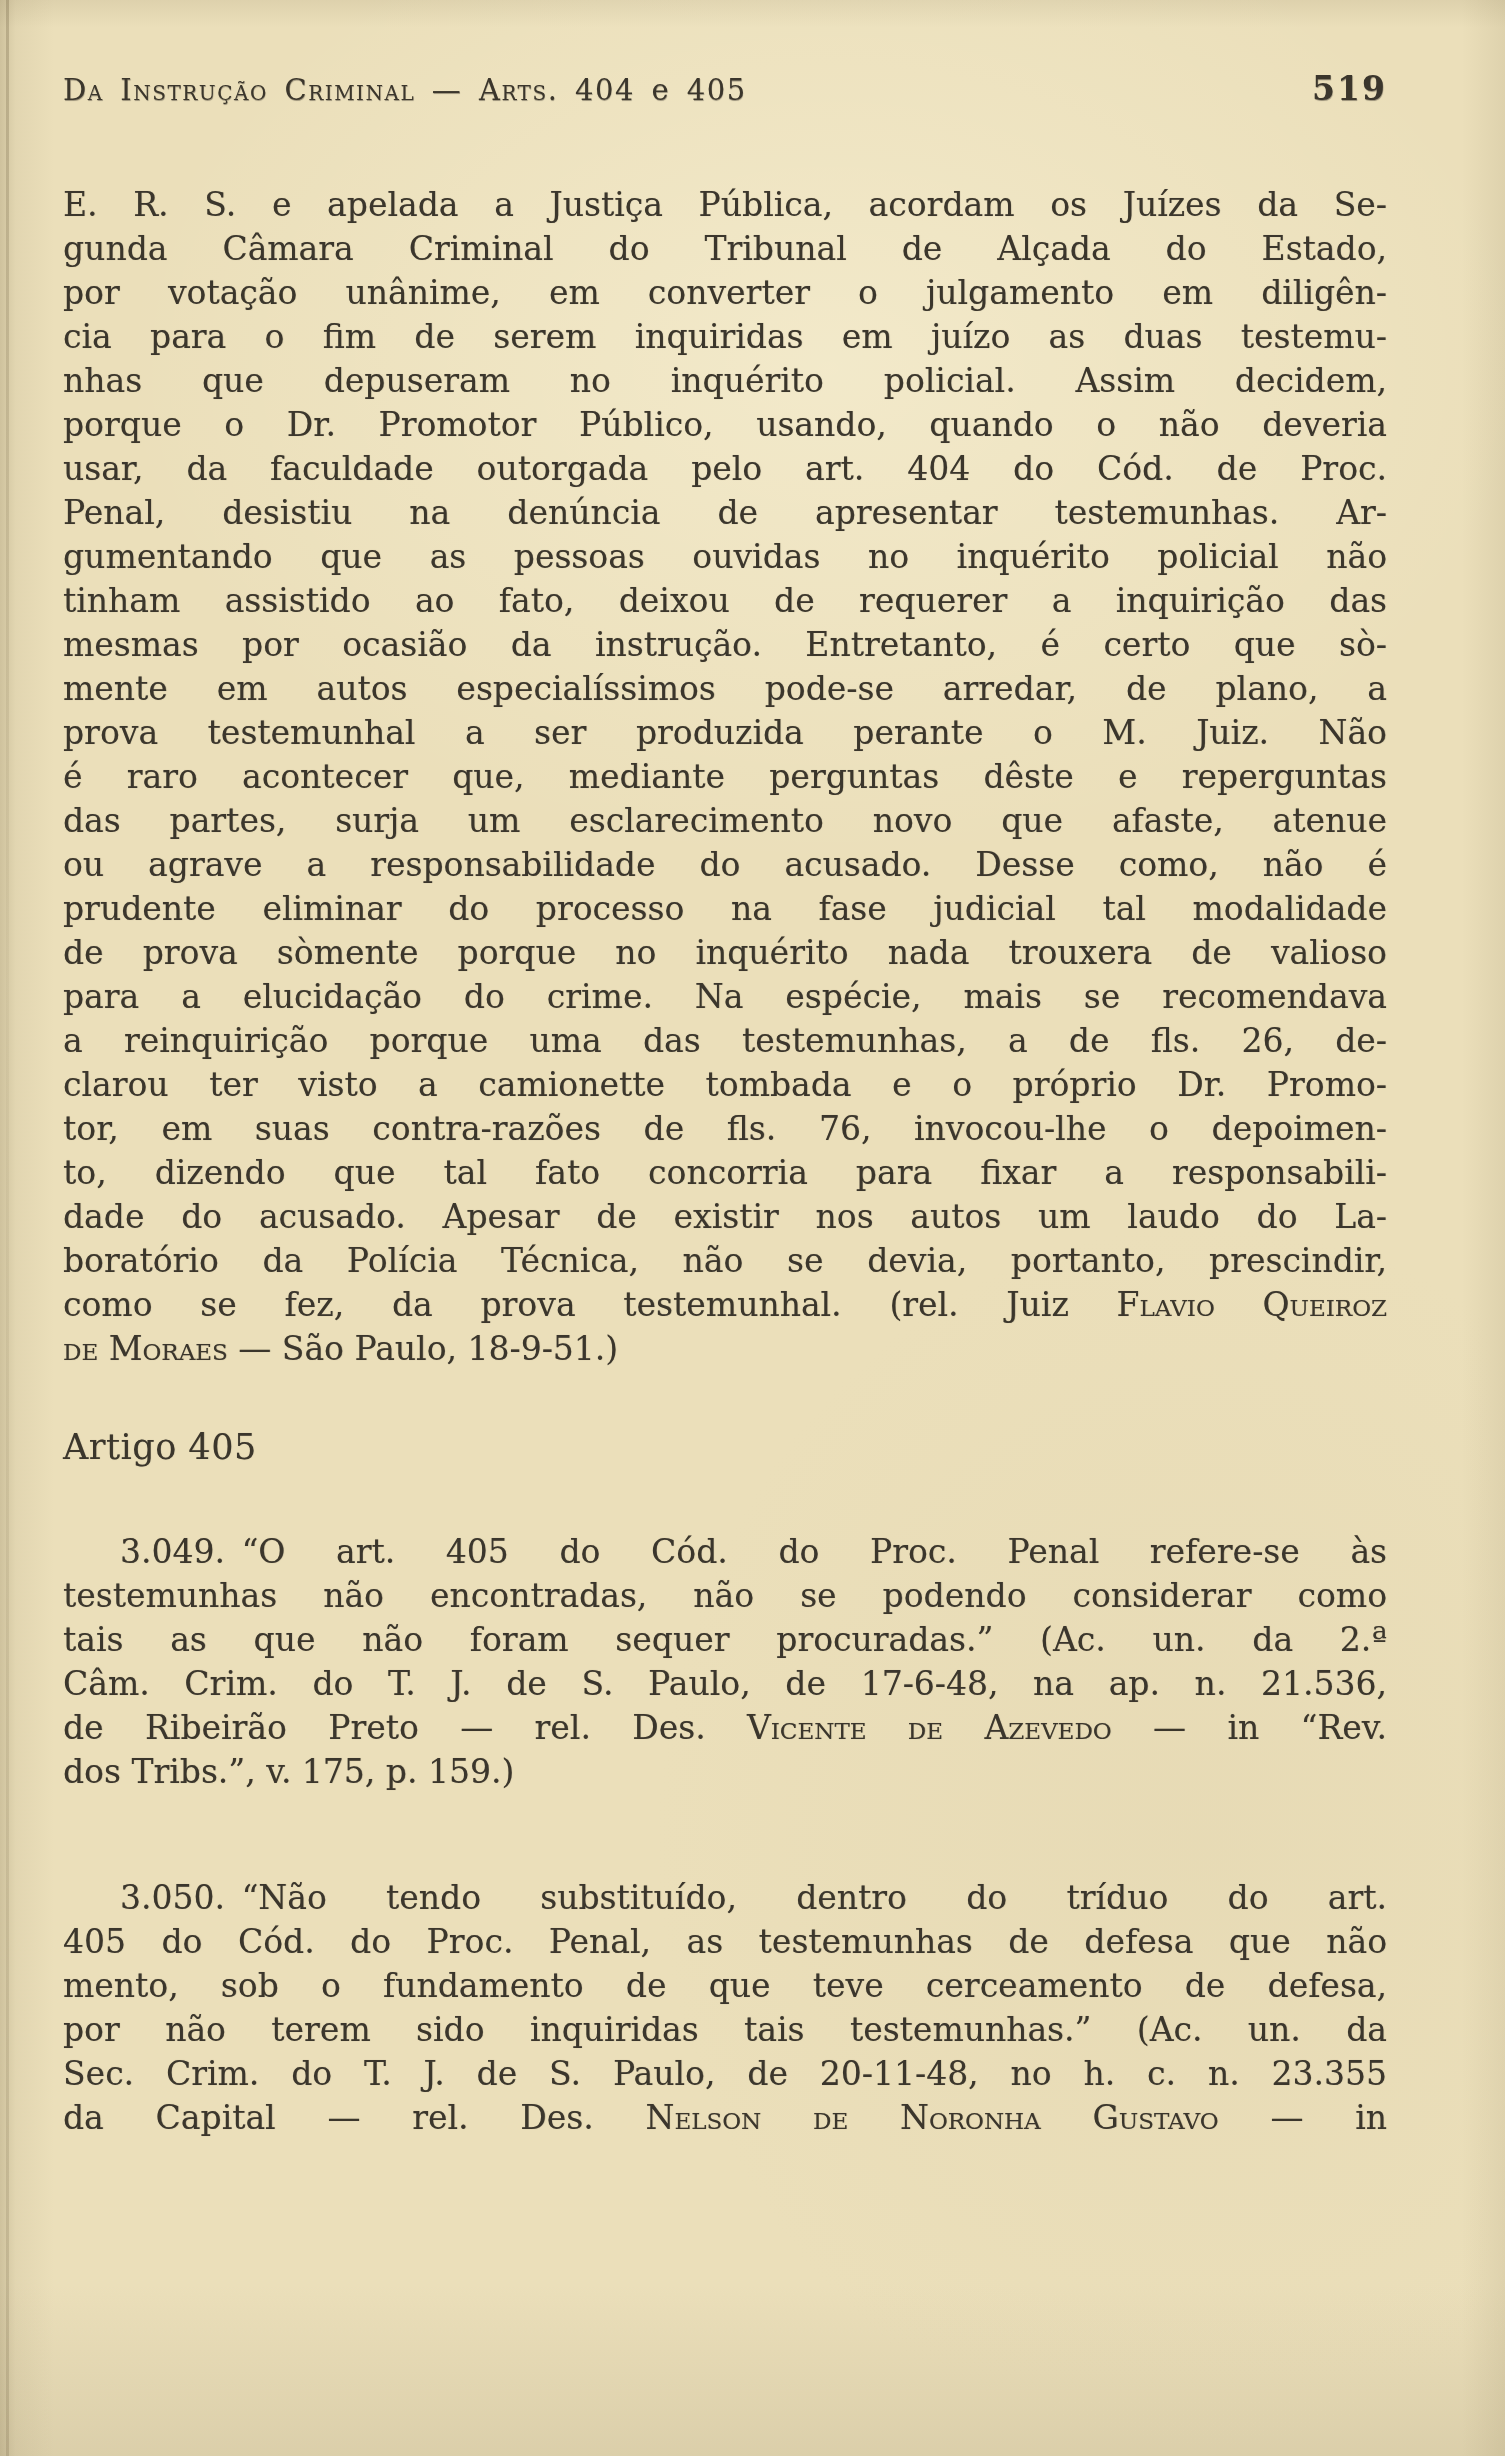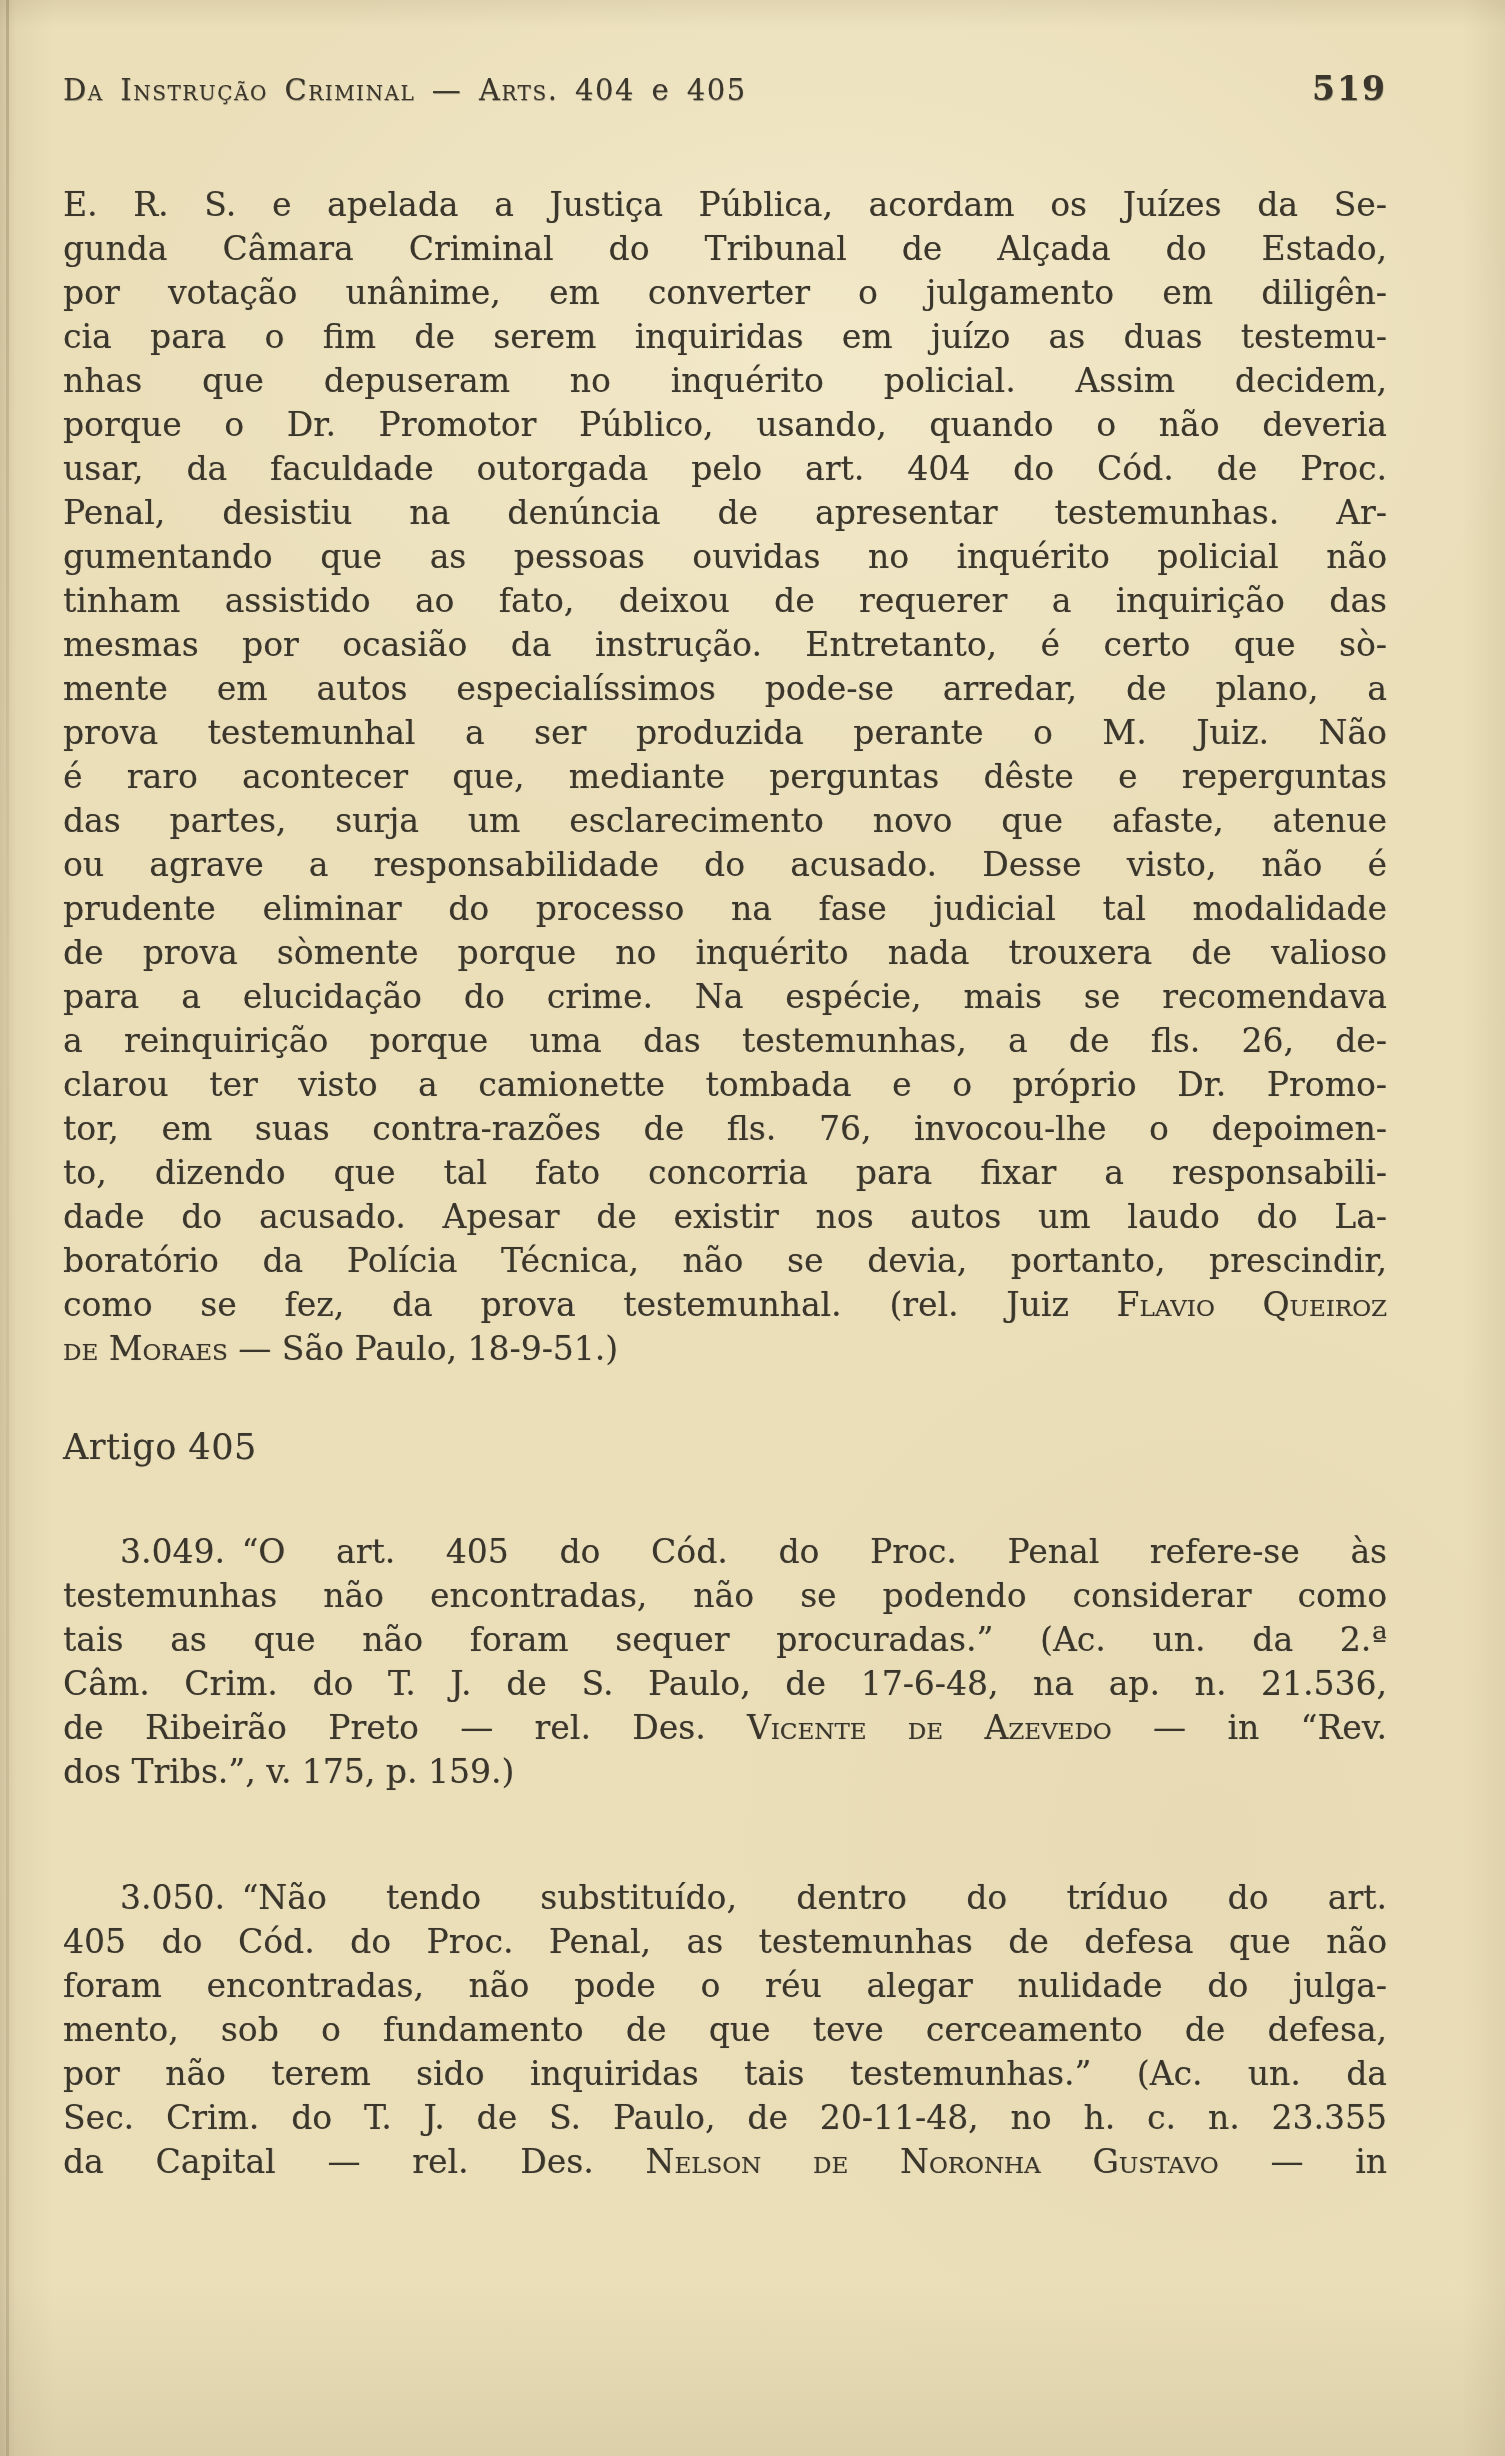--- a/index.html
+++ b/index.html
@@ -106,21 +106,21 @@
         <div class="line"><span>porque o Dr. Promotor Público, usando, quando o não deveria</span></div>
         <div class="line"><span>usar, da faculdade outorgada pelo art. 404 do Cód. de Proc.</span></div>
         <div class="line"><span>Penal, desistiu na denúncia de apresentar testemunhas. Ar-</span></div>
         <div class="line"><span>gumentando que as pessoas ouvidas no inquérito policial não</span></div>
         <div class="line"><span>tinham assistido ao fato, deixou de requerer a inquirição das</span></div>
         <div class="line"><span>mesmas por ocasião da instrução. Entretanto, é certo que sò-</span></div>
         <div class="line"><span>mente em autos especialíssimos pode-se arredar, de plano, a</span></div>
         <div class="line"><span>prova testemunhal a ser produzida perante o M. Juiz. Não</span></div>
         <div class="line"><span>é raro acontecer que, mediante perguntas dêste e reperguntas</span></div>
         <div class="line"><span>das partes, surja um esclarecimento novo que afaste, atenue</span></div>
-        <div class="line"><span>ou agrave a responsabilidade do acusado. Desse visto, não é</span></div>
+        <div class="line"><span>ou agrave a responsabilidade do acusado. Desse como, não é</span></div>
         <div class="line"><span>prudente eliminar do processo na fase judicial tal modalidade</span></div>
         <div class="line"><span>de prova sòmente porque no inquérito nada trouxera de valioso</span></div>
         <div class="line"><span>para a elucidação do crime. Na espécie, mais se recomendava</span></div>
         <div class="line"><span>a reinquirição porque uma das testemunhas, a de fls. 26, de-</span></div>
         <div class="line"><span>clarou ter visto a camionette tombada e o próprio Dr. Promo-</span></div>
         <div class="line"><span>tor, em suas contra-razões de fls. 76, invocou-lhe o depoimen-</span></div>
         <div class="line"><span>to, dizendo que tal fato concorria para fixar a responsabili-</span></div>
         <div class="line"><span>dade do acusado. Apesar de existir nos autos um laudo do La-</span></div>
         <div class="line"><span>boratório da Polícia Técnica, não se devia, portanto, prescindir,</span></div>
         <div class="line"><span>como se fez, da prova testemunhal. (rel. Juiz </span><span class="sc">Flavio Queiroz</span></div>
@@ -133,21 +133,20 @@
         <div class="line ind"><span>3.049. “O art. 405 do Cód. do Proc. Penal refere-se às</span></div>
         <div class="line"><span>testemunhas não encontradas, não se podendo considerar como</span></div>
         <div class="line"><span>tais as que não foram sequer procuradas.” (Ac. un. da 2.ª</span></div>
         <div class="line"><span>Câm. Crim. do T. J. de S. Paulo, de 17-6-48, na ap. n. 21.536,</span></div>
         <div class="line"><span>de Ribeirão Preto — rel. Des. </span><span class="sc">Vicente de Azevedo</span><span> — </span><span class="it">in</span><span> “Rev.</span></div>
         <div class="line last"><span>dos Tribs.”, v. 175, p. 159.)</span></div>
       </div>
       <div class="para">
         <div class="line ind"><span>3.050. “Não tendo substituído, dentro do tríduo do art.</span></div>
         <div class="line"><span>405 do Cód. do Proc. Penal, as testemunhas de defesa que não</span></div>
-        <div class="line"><span>foram encontradas, não pode o réu alegar nulidade do julga-</span></div>
         <div class="line"><span>mento, sob o fundamento de que teve cerceamento de defesa,</span></div>
         <div class="line"><span>por não terem sido inquiridas tais testemunhas.” (Ac. un. da</span></div>
         <div class="line"><span>Sec. Crim. do T. J. de S. Paulo, de 20-11-48, no h. c. n. 23.355</span></div>
         <div class="line"><span>da Capital — rel. Des. </span><span class="sc">Nelson de Noronha Gustavo</span><span> — </span><span class="it">in</span></div>
       </div>
     </div>
 </div>
 
 
 </body></html>

